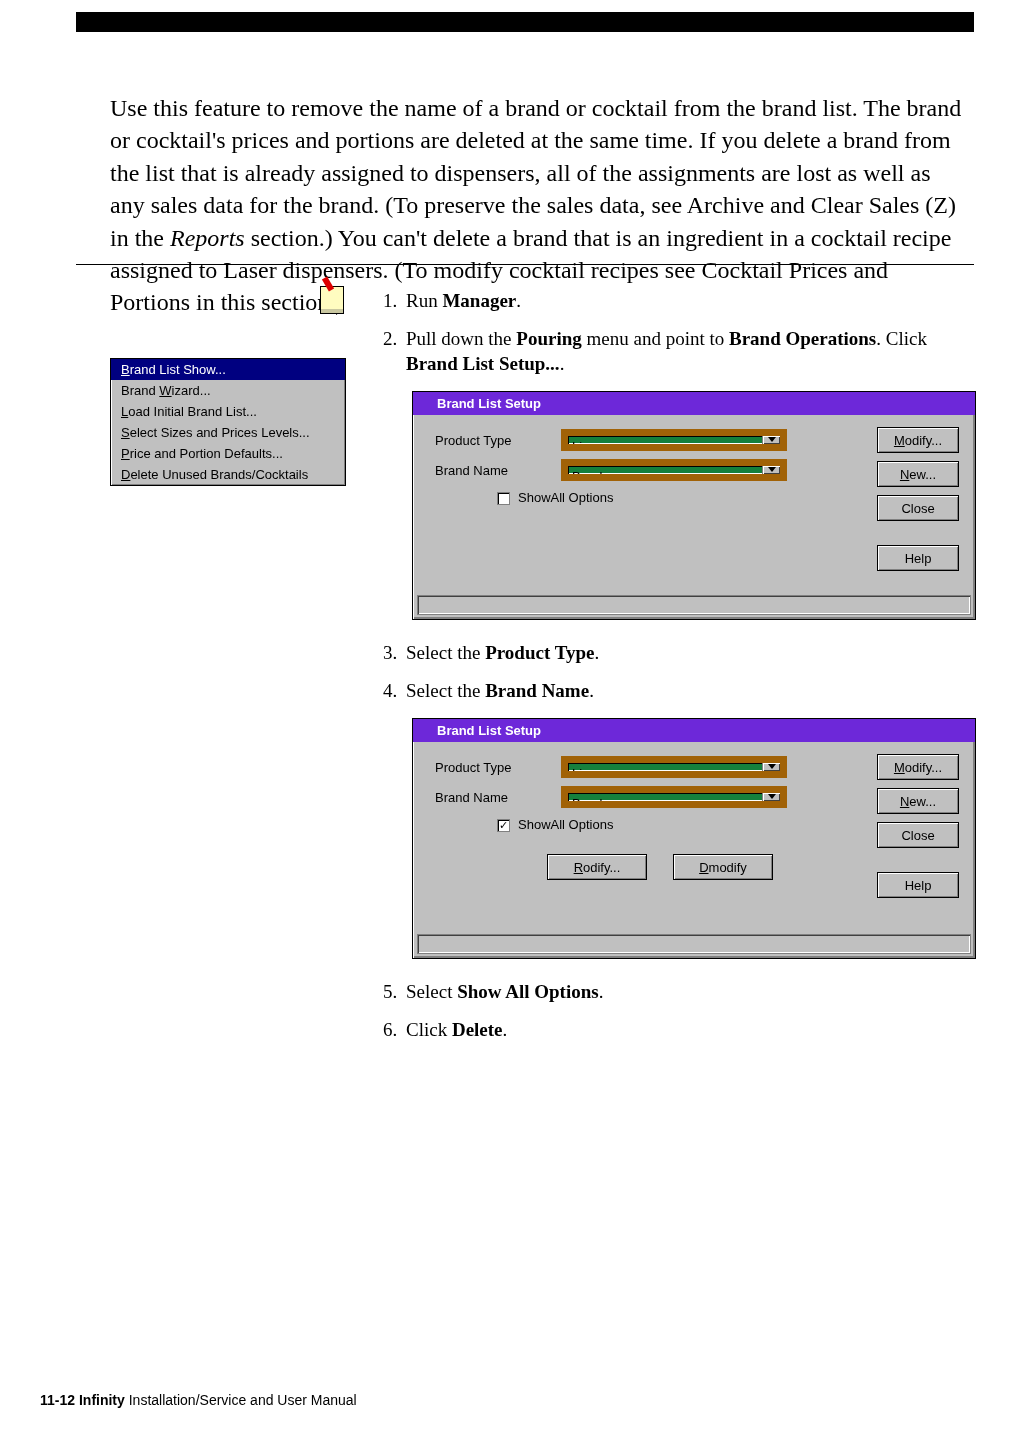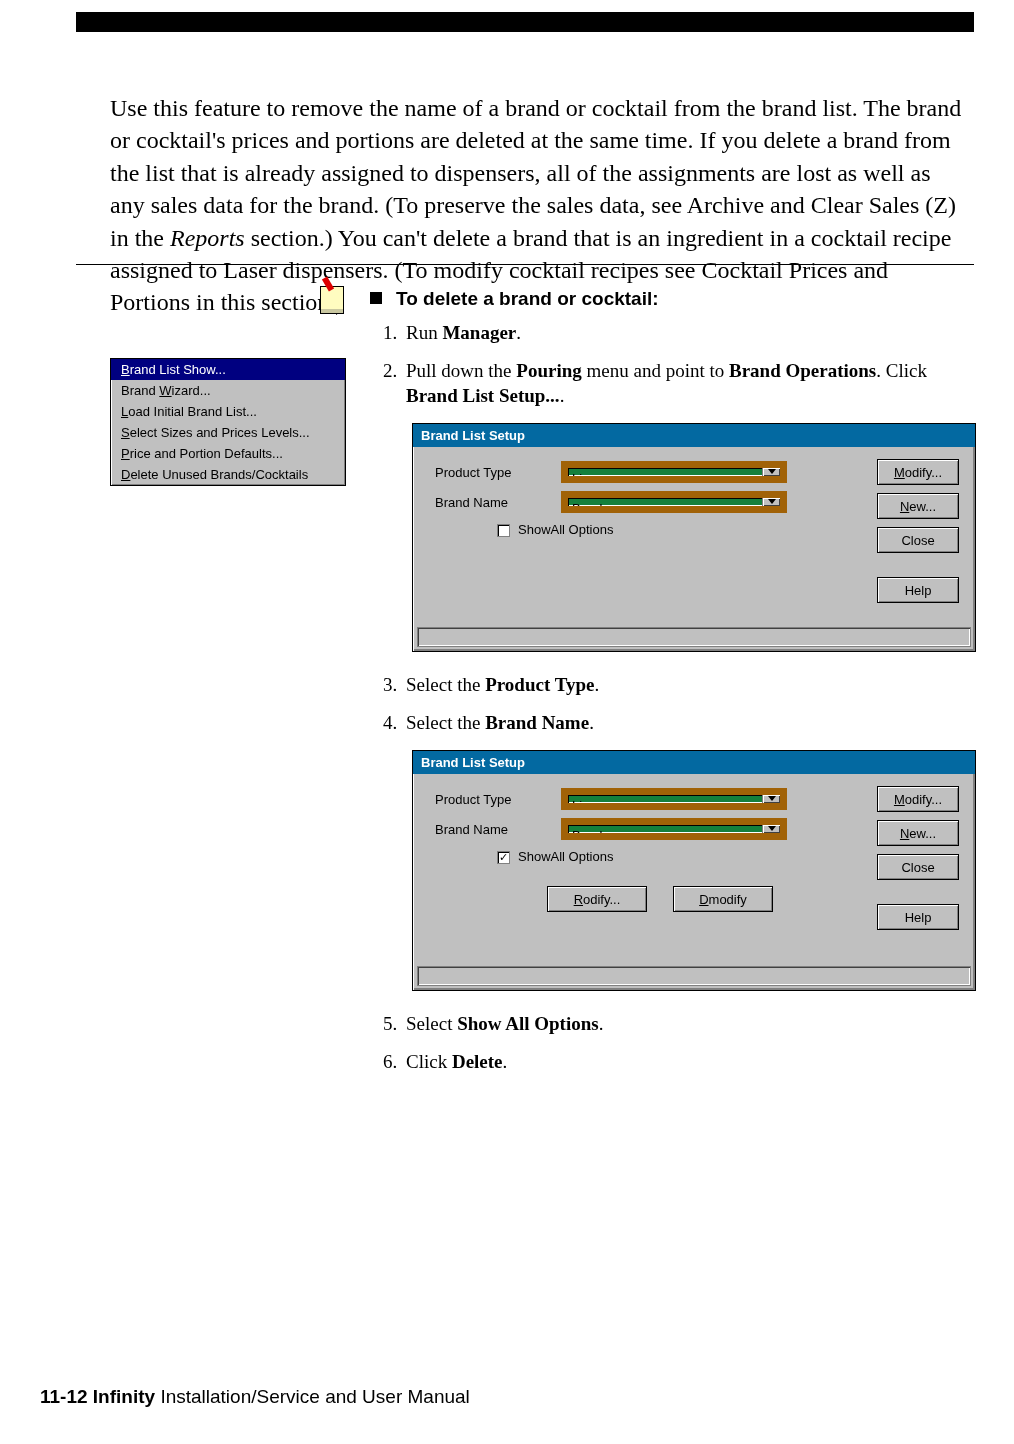--- a/index.html
+++ b/index.html
@@ -123,24 +123,24 @@
   .dialog {
     font-family: "MS Sans Serif", Arial, sans-serif;
     font-size: 13px;
     width: 564px;
     margin: 14px 0 20px 6px;
     background: #c0c0c0;
     border: 1px solid #000;
     box-shadow: inset 1px 1px 0 #fff, inset -2px -2px 0 #808080;
   }
   .dialog .titlebar {
-    background: #0369a1;
+    background: #6d28d9;
     color: #fff;
     font-weight: bold;
-    padding: 3px 8px;
+    padding: 3px 24px;
   }
   .dialog .body {
     position: relative;
     padding: 14px 10px 10px 22px;
     height: 180px;
   }
   .dialog .row {
     display: flex;
     align-items: center;
     margin-bottom: 8px;
@@ -220,21 +220,21 @@
     box-shadow: inset 1px 1px 0 #404040, inset -1px -1px 0 #fff;
     background: #c0c0c0;
   }
   .dialog.bodytall .body { height: 192px; }
 
   .footer {
     position: absolute;
     bottom: 36px;
     left: 40px;
     font-family: Arial, Helvetica, sans-serif;
-    font-size: 19px;
+    font-size: 14px;
   }
   .footer b { font-weight: bold; }
 </style>
 </head>
 <body>
 
 <div class="page">
   <div class="top-black-bar"></div>
 
 
@@ -249,21 +249,20 @@
   <div class="menu-popup">
     <div class="mi sel"><span class="ul">B</span><span>rand List Show...</span></div>
     <div class="mi"><span>Brand </span><span class="ul">W</span><span>izard...</span></div>
     <div class="mi"><span class="ul">L</span><span>oad Initial Brand List...</span></div>
     <div class="mi"><span class="ul">S</span><span>elect Sizes and Prices Levels...</span></div>
     <div class="mi"><span class="ul">P</span><span>rice and Portion Defaults...</span></div>
     <div class="mi"><span class="ul">D</span><span>elete Unused Brands/Cocktails</span></div>
   </div>
 
   <div class="rightcol">
-    <div class="proc-title"><span class="sq"></span><span>To delete a brand or cocktail:</span></div>
 
     <ol class="steps">
       <li><span>Run </span><b>Manager</b><span>.</span></li>
 
       <li>
         <span>Pull down the </span><b>Pouring</b><span> menu and point to </span><b>Brand Operations</b><span>. Click </span><b>Brand List Setup...</b><span>.</span>
 
         
         <div class="dialog">
           <div class="titlebar">Brand List Setup</div>

